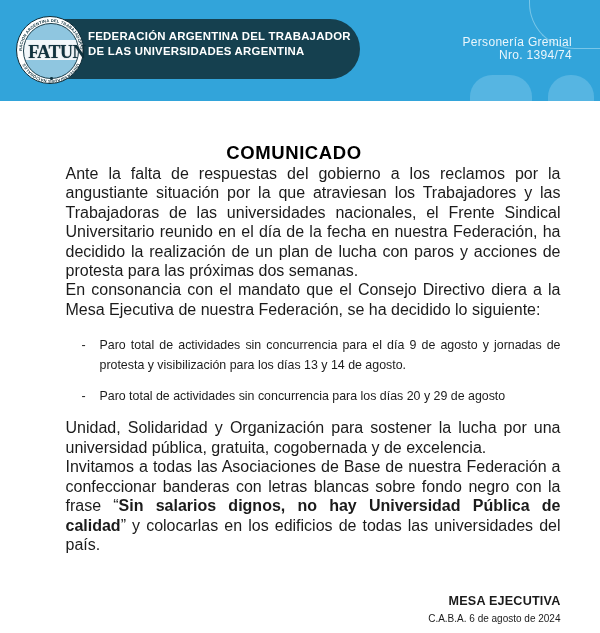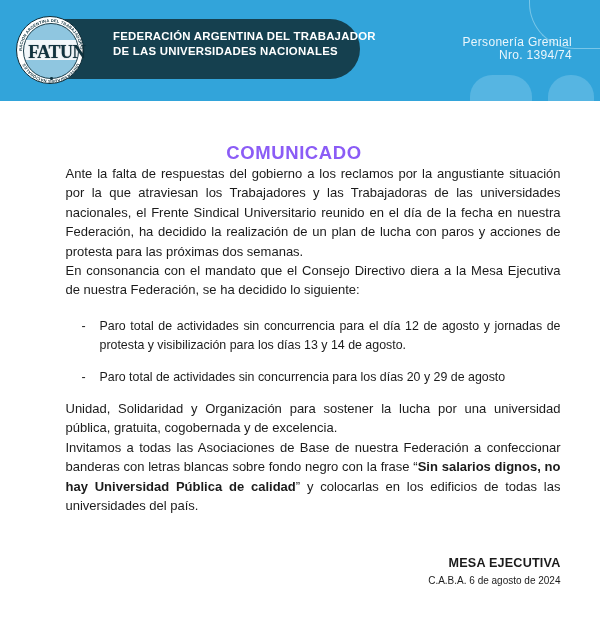--- a/index.html
+++ b/index.html
@@ -61,21 +61,21 @@
     position: absolute;
     left: 88px;
     top: 29px;
     width: 280px;
     color: #ffffff;
     font-size: 11.4px;
     font-weight: bold;
     line-height: 15px;
     letter-spacing: 0.25px;
   }
-  .brand-text .line { display: block; white-space: nowrap; margin-left: 25px; }
+  .brand-text .line { display: block; white-space: nowrap; }
 
   
   .seal {
     position: absolute;
     left: 16px;
     top: 16px;
     width: 68px;
     height: 68px;
     border-radius: 50%;
     background: #ffffff;
@@ -138,32 +138,32 @@
   
   .doc {
     position: relative;
     padding: 0 30px;
   }
   .doc-title {
     text-align: center;
     font-size: 18.5px;
     font-weight: bold;
     letter-spacing: 0.6px;
-    color: #8b5cf6;
+    color: #000000;
     margin: 41px 0 0 0;
     padding-right: 12px;
   }
   .body-col {
     margin: 0 auto;
     width: 521px;
     padding-left: 26px;
     box-sizing: border-box;
   }
   p.para {
-    font-size: 13px;
+    font-size: 16px;
     line-height: 19.4px;
     text-align: justify;
     color: #1b1b1b;
     margin: 0;
   }
   .p1 { margin-top: 45px; }
   .p2 { margin-top: 19px; }
   .p4 { margin-top: 30px; }
   .p5 { margin-top: 18px; }
 
@@ -239,21 +239,21 @@
       <text font-family="Liberation Sans, sans-serif" font-size="4.1" font-weight="bold" fill="#10333f" letter-spacing="0.15">
         <textPath href="#ringBot" startOffset="50%" text-anchor="middle">UNIVERSIDADES NACIONALES</textPath>
       </text>
     </svg>
     <div class="seal-word">FATUN</div>
     <div class="seal-dot"></div>
   </div>
 
   <div class="brand-text">
     <span class="line">FEDERACIÓN ARGENTINA DEL TRABAJADOR</span>
-    <span class="line">DE LAS UNIVERSIDADES NACIONALES</span>
+    <span class="line">DE LAS UNIVERSIDADES ARGENTINA</span>
   </div>
 
   <div class="gremial">
     <span class="line">Personería Gremial</span>
     <span class="line">Nro. 1394/74</span>
   </div>
 </div>
 
 <div class="doc">
 
@@ -261,21 +261,21 @@
 
   <div class="body-col">
 
     <p class="para p1">Ante la falta de respuestas del gobierno a los reclamos por la angustiante situación por la que atraviesan los Trabajadores y las Trabajadoras de las universidades nacionales, el Frente Sindical Universitario reunido en el día de la fecha en nuestra Federación, ha decidido la realización de un plan de lucha con paros y acciones de protesta para las próximas dos semanas.</p>
 
     <p class="para p2">En consonancia con el mandato que el Consejo Directivo diera a la Mesa Ejecutiva de nuestra Federación, se ha decidido lo siguiente:</p>
 
     <ul class="bullets">
       <li>
         <span class="dash">-</span>
-        <span>Paro total de actividades sin concurrencia para el día 12 de agosto y jornadas de protesta y visibilización para los días 13 y 14 de agosto.</span>
+        <span>Paro total de actividades sin concurrencia para el día 9 de agosto y jornadas de protesta y visibilización para los días 13 y 14 de agosto.</span>
       </li>
       <li>
         <span class="dash">-</span>
         <span>Paro total de actividades sin concurrencia para los días 20 y 29 de agosto</span>
       </li>
     </ul>
 
     <p class="para p5">Unidad, Solidaridad y Organización para sostener la lucha por una universidad pública, gratuita, cogobernada y de excelencia.</p>
 
     <p class="para p4"><span>Invitamos a todas las Asociaciones de Base de nuestra Federación a confeccionar banderas con letras blancas sobre fondo negro con la frase “</span><span class="strong">Sin salarios dignos, no hay Universidad Pública de calidad</span><span>” y colocarlas en los edificios de todas las universidades del país.</span></p>

